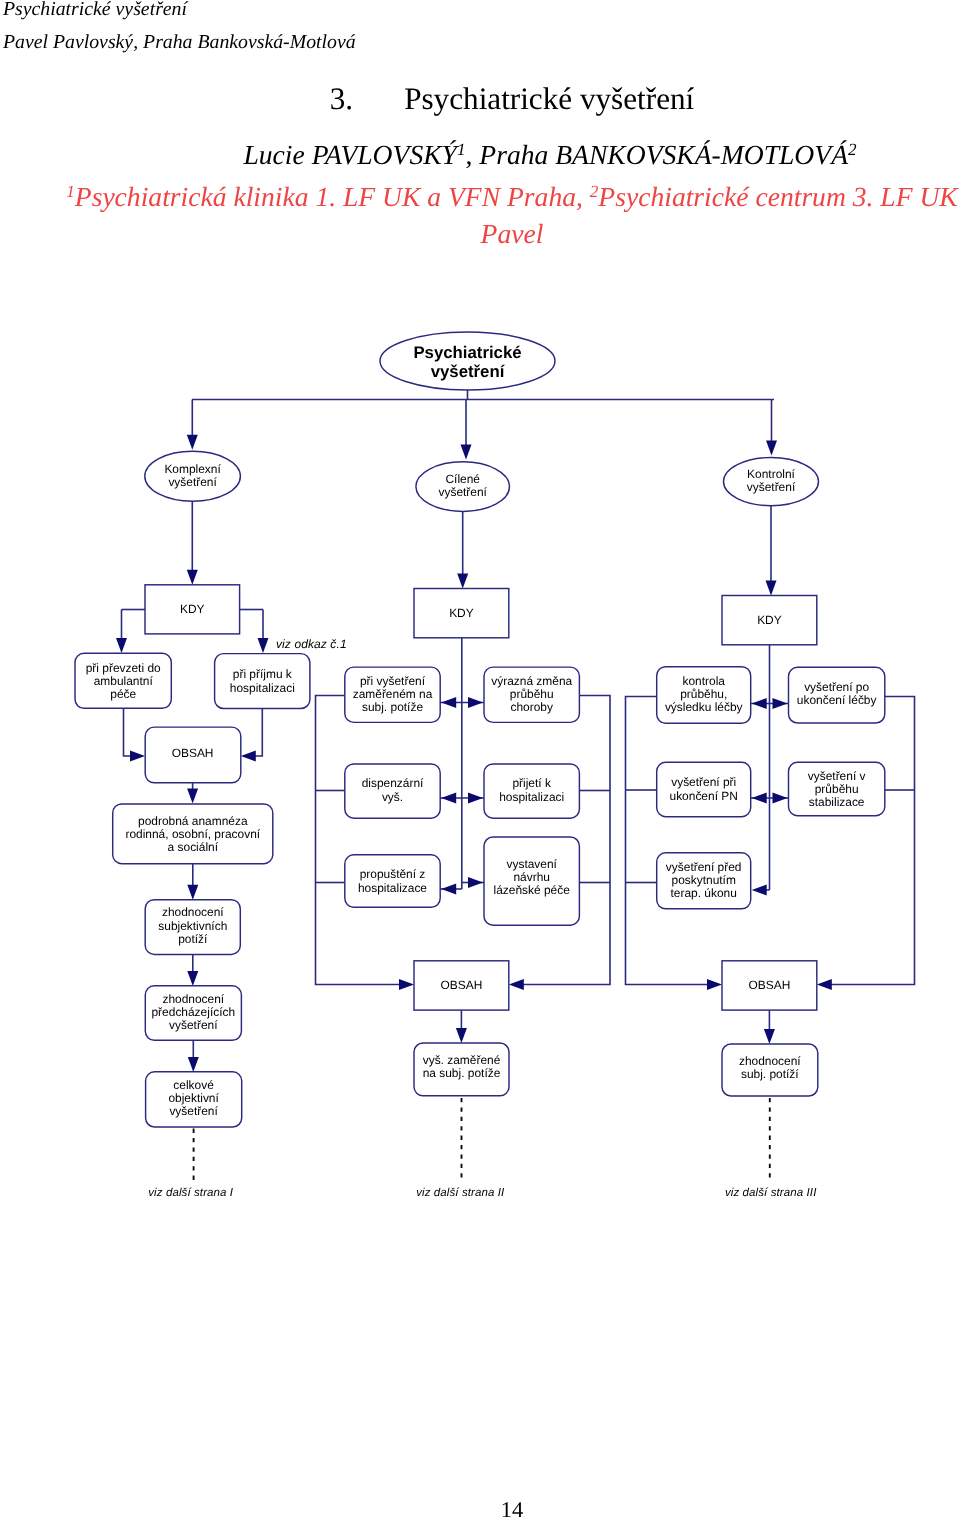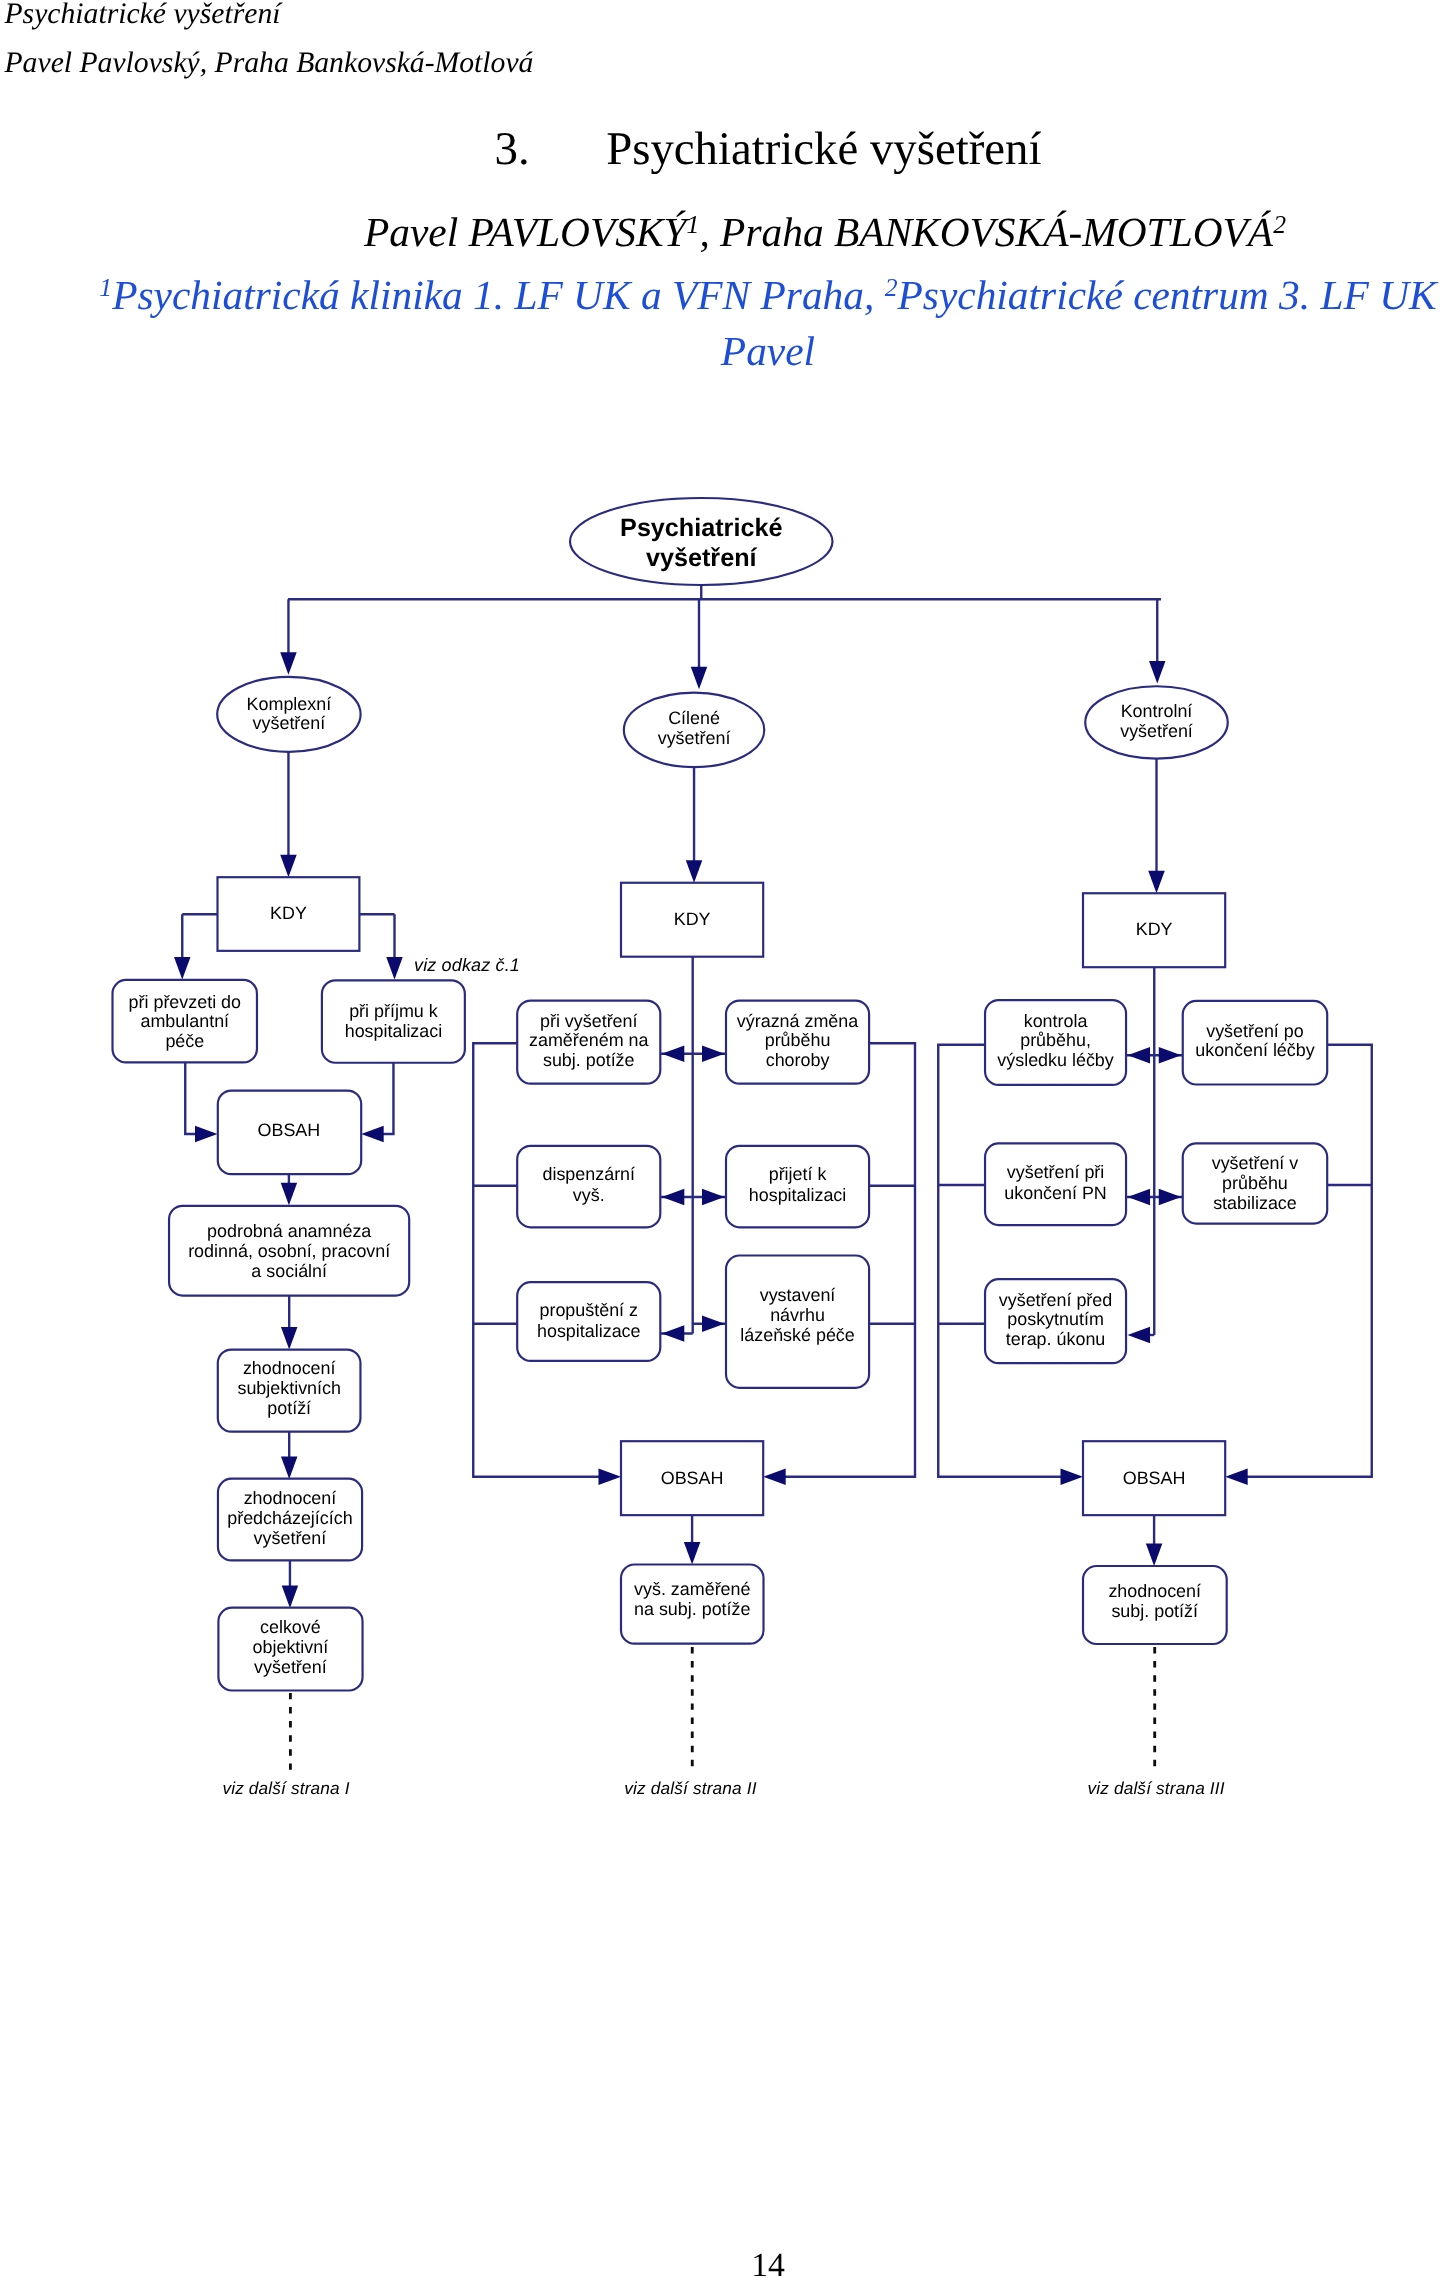--- a/index.html
+++ b/index.html
@@ -15,21 +15,21 @@
   .runhead { position:absolute; left:3px; font-family:"Liberation Serif", serif;
              font-style:italic; font-weight:normal; color:#000; white-space:nowrap; }
   .runhead1 { top:-2px; font-size:19.8px; }
   .runhead2 { top:31px; font-size:19.8px; }
 
   .titleline { position:absolute; left:64px; width:896px; text-align:center; color:#000; }
   .h1 { top:81px; left:64px; font-size:31.2px; font-weight:normal; }
   .h1 .num { margin-right:51px; }
   .authors { top:139px; left:102px; width:896px; font-size:27.6px; font-style:italic; }
   .affil { position:absolute; top:178px; left:64px; width:896px; font-size:27.6px;
-           font-style:italic; text-align:center; line-height:37px; color:#1d4ed8; }
+           font-style:italic; text-align:center; line-height:37px; color:#ef4444; }
   sup { font-size:0.62em; vertical-align:baseline; position:relative; top:-0.55em; line-height:0; }
 
   .pagenum { position:absolute; top:1497px; left:64px; width:896px; text-align:center;
              font-size:22.5px; color:#000; }
 
   svg.flow { position:absolute; left:0; top:0; }
   svg.flow text { font-family:"Liberation Sans", sans-serif; fill:#000;
                   text-anchor:middle; }
   svg.flow .shape { fill:#ffffff; stroke:#2a2a80; stroke-width:1.45; }
   svg.flow .line  { fill:none; stroke:#2a2a80; stroke-width:1.6; }
@@ -41,21 +41,21 @@
 </style>
 </head>
 <body>
 
 <div class="page">
   <div class="runhead runhead1">Psychiatrické vyšetření</div>
   <div class="runhead runhead2">Pavel Pavlovský, Praha Bankovská-Motlová</div>
 
   <div class="titleline h1"><span class="num">3.</span><span>Psychiatrické vyšetření</span></div>
 
-  <div class="titleline authors"><span>Pavel PAVLOVSKÝ</span><sup>1</sup><span>, </span><span>Praha BANKOVSKÁ-MOTLOVÁ</span><sup>2</sup></div>
+  <div class="titleline authors"><span>Lucie PAVLOVSKÝ</span><sup>1</sup><span>, </span><span>Praha BANKOVSKÁ-MOTLOVÁ</span><sup>2</sup></div>
 
   <div class="affil"><sup>1</sup><span>Psychiatrická klinika 1. LF UK a VFN Praha, </span><sup>2</sup><span>Psychiatrické centrum 3. LF UK</span><br><span>Pavel</span></div>
 
   <div class="pagenum">14</div>
 
   <svg class="flow" id="flow" width="960" height="1260" viewBox="0 0 960 1260">
 <ellipse class="shape" cx="467.5" cy="361" rx="87.5" ry="29"></ellipse>
 <text class="lbl bold" x="467.5" y="357.5" font-size="16.8"><tspan x="467.5" dy="0">Psychiatrické</tspan><tspan x="467.5" dy="19.5">vyšetření</tspan></text>
 <polyline class="line" points="467.5,390 467.5,399.5"></polyline>
 <polyline class="line" points="192,399.5 774,399.5"></polyline>

